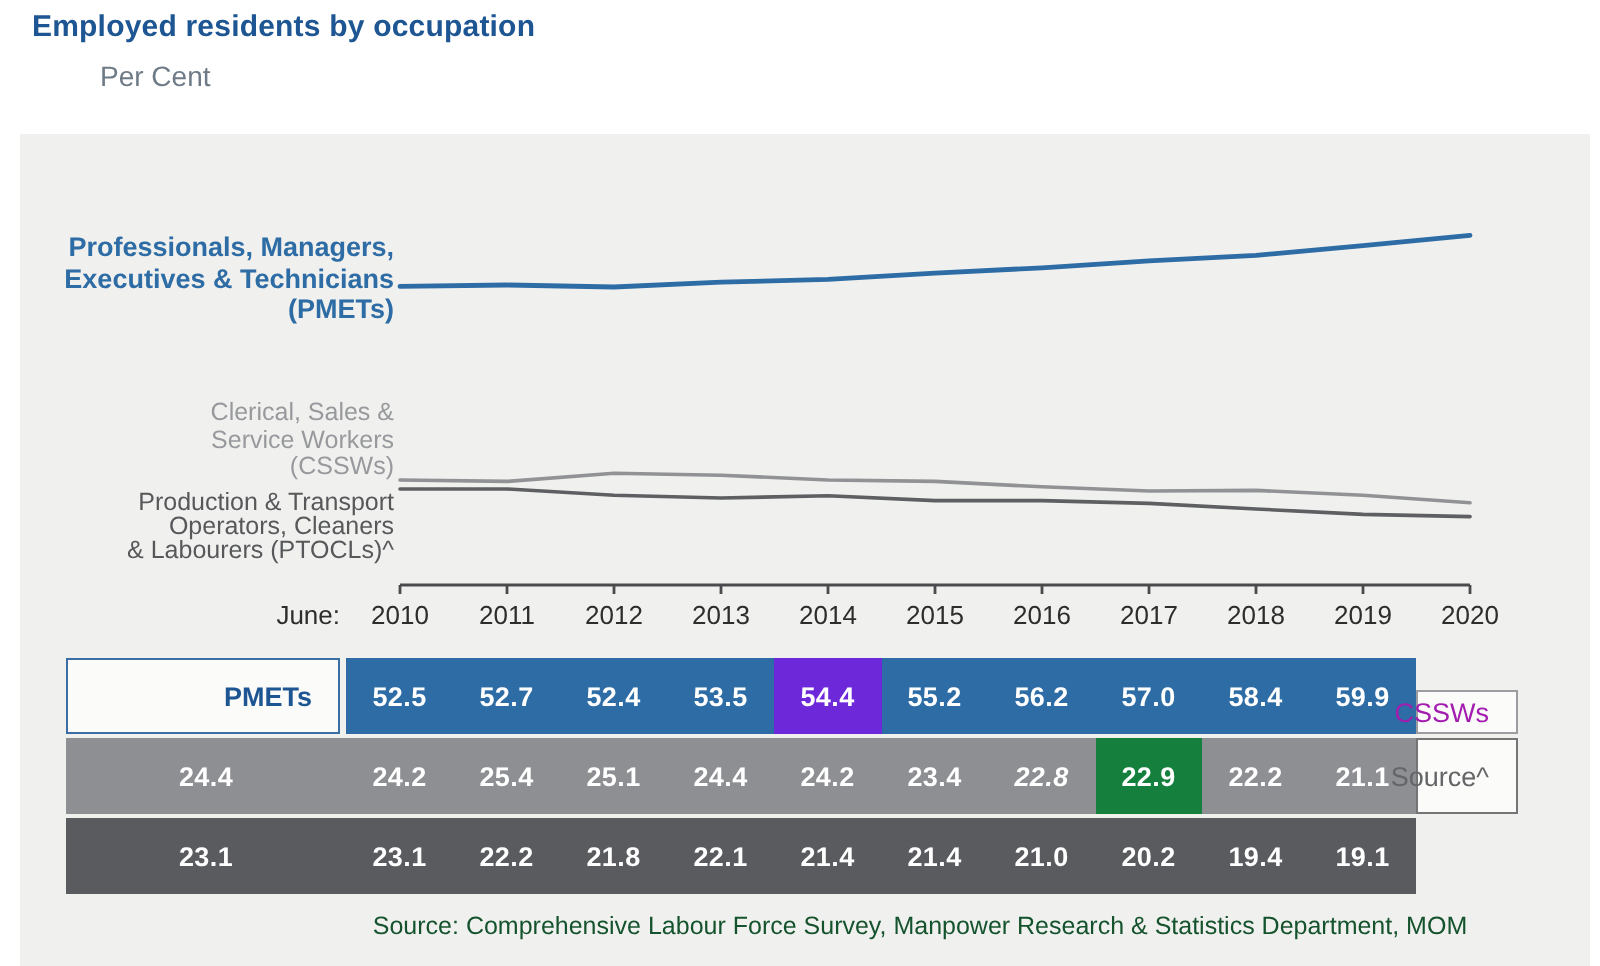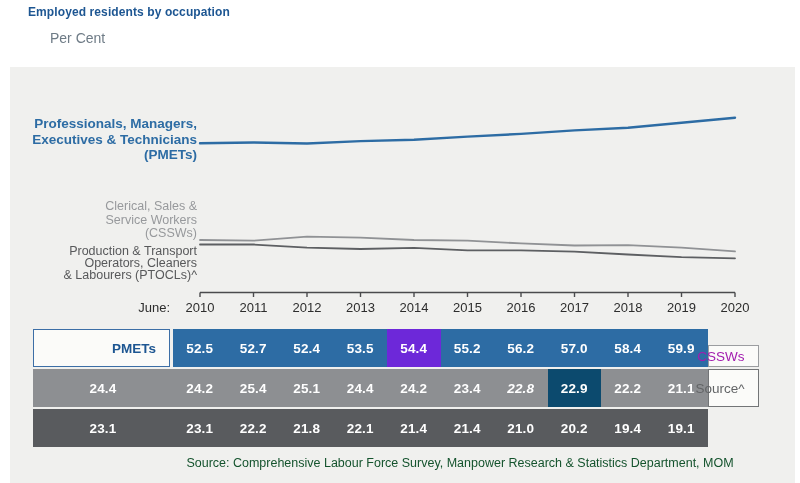--- a/index.html
+++ b/index.html
@@ -1,22 +1,22 @@
 <!DOCTYPE html>
 <html><head>
 <meta charset="utf-8">
 <style>
   html,body{margin:0;padding:0;background:#ffffff;}
   .page{
     position:relative; width:800px; height:483px; overflow:hidden;
     font-family:"Liberation Sans", sans-serif; background:#ffffff;
   }
   .title{
-    position:absolute; left:28px; top:5px;
-    font-size:12px; font-weight:bold; color:#1d5692; letter-spacing:0.1px;
+    position:absolute; left:16px; top:5px;
+    font-size:15px; font-weight:bold; color:#1d5692; letter-spacing:0.1px;
   }
   .subtitle{
     position:absolute; left:12px; top:30px;
     font-size:14px; color:#6e7b86;margin-left:38px;
   }
   .panel{
     position:absolute; left:10px; top:67px; width:785px; height:416px;
     background:#f0f0ee;
   }
   #chart-svg{
@@ -135,21 +135,21 @@
       <div class="tcell" style="background: rgb(45, 108, 164);">59.9</div>
       <div class="tlabel" style="border-color: rgb(155, 157, 160); color: #a21caf; margin-top: 16px;">CSSWs</div>
       <div class="tcell" style="background: rgb(141, 143, 146);">24.4</div>
       <div class="tcell" style="background: rgb(141, 143, 146);">24.2</div>
       <div class="tcell" style="background: rgb(141, 143, 146);">25.4</div>
       <div class="tcell" style="background: rgb(141, 143, 146);">25.1</div>
       <div class="tcell" style="background: rgb(141, 143, 146);">24.4</div>
       <div class="tcell" style="background: rgb(141, 143, 146);">24.2</div>
       <div class="tcell" style="background: rgb(141, 143, 146);">23.4</div>
       <div class="tcell" style="background: rgb(141, 143, 146); font-style: italic;">22.8</div>
-      <div class="tcell" style="background: #0c4a6e;">22.9</div>
+      <div class="tcell" style="background: #15803d;">22.9</div>
       <div class="tcell" style="background: rgb(141, 143, 146);">22.2</div>
       <div class="tcell" style="background: rgb(141, 143, 146);">21.1</div>
       <div class="tlabel" style="border-color: rgb(115, 117, 119); color: rgb(99, 101, 103);">Source^</div>
       <div class="tcell" style="background: rgb(89, 91, 94);">23.1</div>
       <div class="tcell" style="background: rgb(89, 91, 94);">23.1</div>
       <div class="tcell" style="background: rgb(89, 91, 94);">22.2</div>
       <div class="tcell" style="background: rgb(89, 91, 94);">21.8</div>
       <div class="tcell" style="background: rgb(89, 91, 94);">22.1</div>
       <div class="tcell" style="background: rgb(89, 91, 94);">21.4</div>
       <div class="tcell" style="background: rgb(89, 91, 94);">21.4</div>

